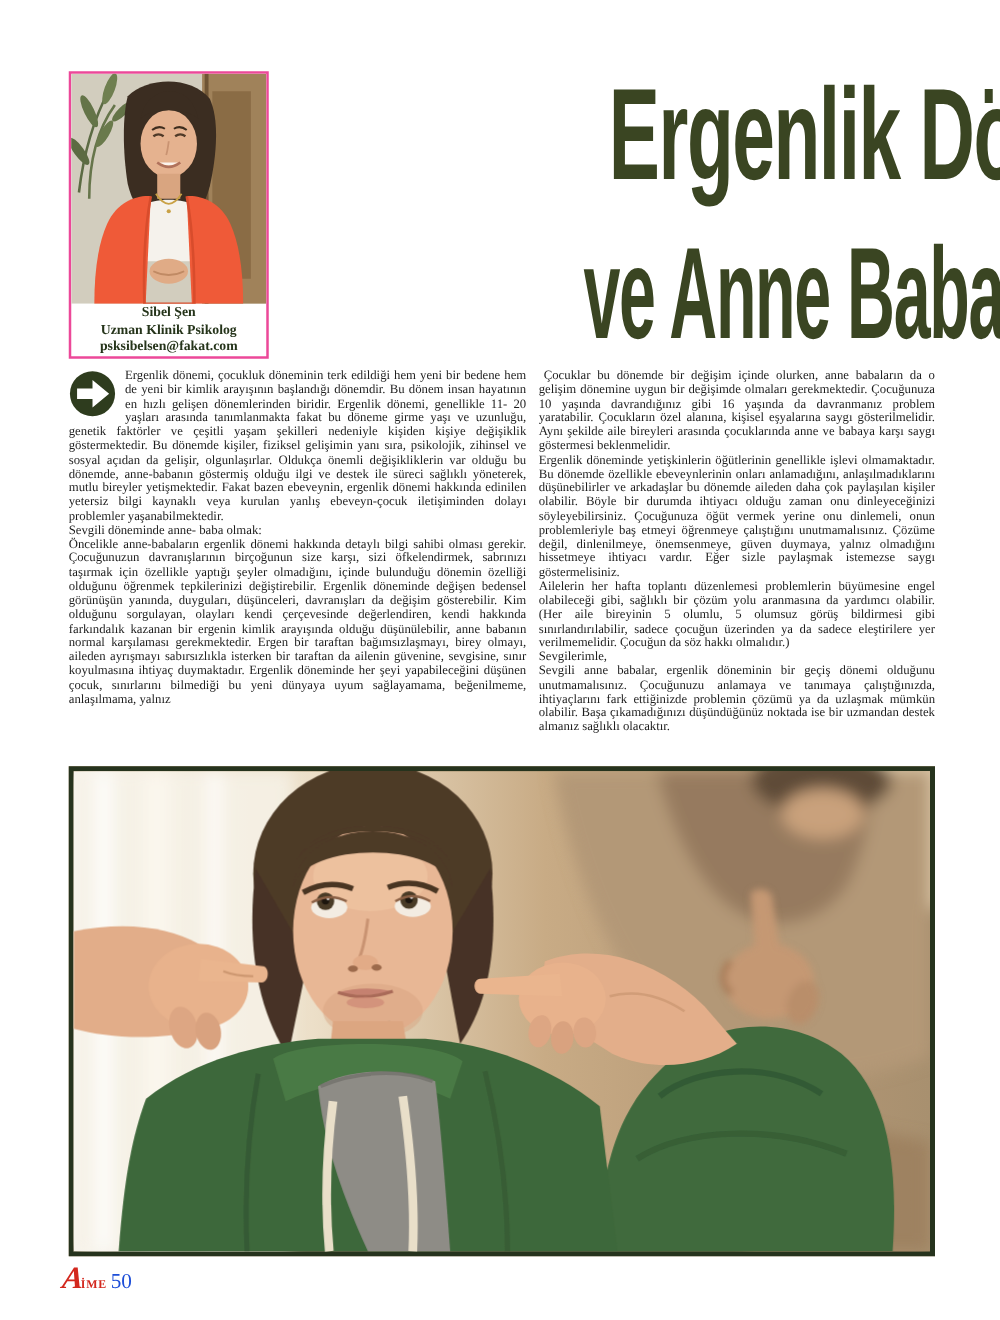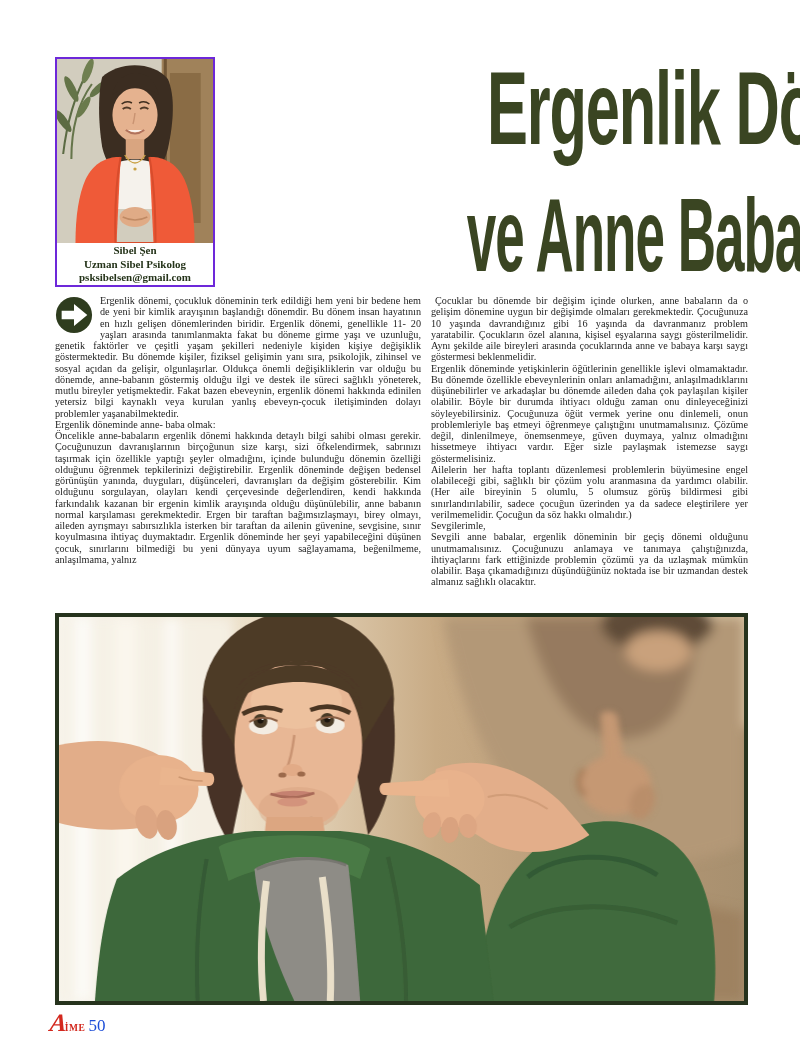--- a/index.html
+++ b/index.html
@@ -11,21 +11,21 @@
     position: relative;
     font-family: "Liberation Serif", serif;
     color: #1d1d1d;
     overflow: hidden;
     padding: 57px 52px 0 55px;
   }
   
   .header-row { display: flex; height: 230px; }
   .author-box {
     width: 160px; height: 230px;
-    border: 2px solid #6d28d9;
+    border: 2px solid #ec4899;
     background: #fff;
     flex: 0 0 auto;
     display: flex; flex-direction: column;
   }
   .author-photo { width: 100%; height: 184px; display: block; }
   .author-caption {
     flex: 1;
     text-align: center;
     font-family: "Liberation Serif", serif;
     font-weight: bold;
@@ -148,40 +148,40 @@
         <path d="M62,98 C58,120 56,150 57,184 L96,184 C96,150 94,120 90,98" fill="none" stroke="#d84c2c" stroke-width="2"></path>
 
         <path d="M66,96 Q76,112 86,96" stroke="#c9a145" stroke-width="1.4" fill="none"></path>
         <circle cx="76" cy="110" r="1.6" fill="#c9a145"></circle>
 
         <ellipse cx="76" cy="158" rx="15" ry="10" fill="#e0ab86"></ellipse>
         <path d="M64,158 q12,6 24,0" stroke="#c08a64" stroke-width="1.4" fill="none"></path>
       </svg>
       <div class="author-caption">
         <div>Sibel Şen</div>
-        <div>Uzman Sibel Psikolog</div>
-        <div>psksibelsen@gmail.com</div>
+        <div>Uzman Klinik Psikolog</div>
+        <div>psksibelsen@fakat.com</div>
       </div>
     </div>
 
     <div class="headline">
       <div class="headline-line l1">Ergenlik Dönemi</div>
       <div class="headline-line l2">ve Anne Baba Olmak</div>
     </div>
   </div>
 
   <div class="body-columns">
     <div class="col col-left">
       <p>
         <svg class="arrow-badge" viewBox="0 0 40 40">
           <circle cx="20" cy="20" r="19" fill="#2e3c1e"></circle>
           <path d="M7,15.5 L20,15.5 L20,8.5 L34,20 L20,31.5 L20,24.5 L7,24.5 Z" fill="#ffffff"></path>
         </svg><span>Ergenlik dönemi, çocukluk döneminin terk edildiği hem yeni bir bedene hem de yeni bir kimlik arayışının başlandığı dönemdir. Bu dönem insan hayatının en hızlı gelişen dönemlerinden biridir. Ergenlik dönemi, genellikle 11- 20 yaşları arasında tanımlanmakta fakat bu döneme girme yaşı ve uzunluğu, genetik faktörler ve çeşitli yaşam şekilleri nedeniyle kişiden kişiye değişiklik göstermektedir. Bu dönemde kişiler, fiziksel gelişimin yanı sıra, psikolojik, zihinsel ve sosyal açıdan da gelişir, olgunlaşırlar. Oldukça önemli değişikliklerin var olduğu bu dönemde, anne-babanın göstermiş olduğu ilgi ve destek ile süreci sağlıklı yöneterek, mutlu bireyler yetişmektedir. Fakat bazen ebeveynin, ergenlik dönemi hakkında edinilen yetersiz bilgi kaynaklı veya kurulan yanlış ebeveyn-çocuk iletişiminden dolayı problemler yaşanabilmektedir.</span>
       </p>
-      <p>Ergenlik döneminde anne- baba olmak:</p>
+      <p>Sevgili döneminde anne- baba olmak:</p>
       <p>Öncelikle anne-babaların ergenlik dönemi hakkında detaylı bilgi sahibi olması gerekir. Çocuğunuzun davranışlarının birçoğunun size karşı, sizi öfkelendirmek, sabrınızı taşırmak için özellikle yaptığı şeyler olmadığını, içinde bulunduğu dönemin özelliği olduğunu öğrenmek tepkilerinizi değiştirebilir. Ergenlik döneminde değişen bedensel görünüşün yanında, duyguları, düşünceleri, davranışları da değişim gösterebilir. Kim olduğunu sorgulayan, olayları kendi çerçevesinde değerlendiren, kendi hakkında farkındalık kazanan bir ergenin kimlik arayışında olduğu düşünülebilir, anne babanın normal karşılaması gerekmektedir. Ergen bir taraftan bağımsızlaşmayı, birey olmayı, aileden ayrışmayı sabırsızlıkla isterken bir taraftan da ailenin güvenine, sevgisine, sınır koyulmasına ihtiyaç duymaktadır. Ergenlik döneminde her şeyi yapabileceğini düşünen çocuk, sınırlarını bilmediği bu yeni dünyaya uyum sağlayamama, beğenilmeme, anlaşılmama, yalnız</p>
     </div>
     <div class="col col-right">
       <p style="text-indent:4px">Çocuklar bu dönemde bir değişim içinde olurken, anne babaların da o gelişim dönemine uygun bir değişimde olmaları gerekmektedir. Çocuğunuza 10 yaşında davrandığınız gibi 16 yaşında da davranmanız problem yaratabilir. Çocukların özel alanına, kişisel eşyalarına saygı gösterilmelidir. Aynı şekilde aile bireyleri arasında çocuklarında anne ve babaya karşı saygı göstermesi beklenmelidir.</p>
       <p>Ergenlik döneminde yetişkinlerin öğütlerinin genellikle işlevi olmamaktadır. Bu dönemde özellikle ebeveynlerinin onları anlamadığını, anlaşılmadıklarını düşünebilirler ve arkadaşlar bu dönemde aileden daha çok paylaşılan kişiler olabilir. Böyle bir durumda ihtiyacı olduğu zaman onu dinleyeceğinizi söyleyebilirsiniz. Çocuğunuza öğüt vermek yerine onu dinlemeli, onun problemleriyle baş etmeyi öğrenmeye çalıştığını unutmamalısınız. Çözüme değil, dinlenilmeye, önemsenmeye, güven duymaya, yalnız olmadığını hissetmeye ihtiyacı vardır. Eğer sizle paylaşmak istemezse saygı göstermelisiniz.</p>
       <p>Ailelerin her hafta toplantı düzenlemesi problemlerin büyümesine engel olabileceği gibi, sağlıklı bir çözüm yolu aranmasına da yardımcı olabilir. (Her aile bireyinin 5 olumlu, 5 olumsuz görüş bildirmesi gibi sınırlandırılabilir, sadece çocuğun üzerinden ya da sadece eleştirilere yer verilmemelidir. Çocuğun da söz hakkı olmalıdır.)</p>
       <p>Sevgilerimle,</p>
       <p>Sevgili anne babalar, ergenlik döneminin bir geçiş dönemi olduğunu unutmamalısınız. Çocuğunuzu anlamaya ve tanımaya çalıştığınızda, ihtiyaçlarını fark ettiğinizde problemin çözümü ya da uzlaşmak mümkün olabilir. Başa çıkamadığınızı düşündüğünüz noktada ise bir uzmandan destek almanız sağlıklı olacaktır.</p>
     </div>
   </div>

